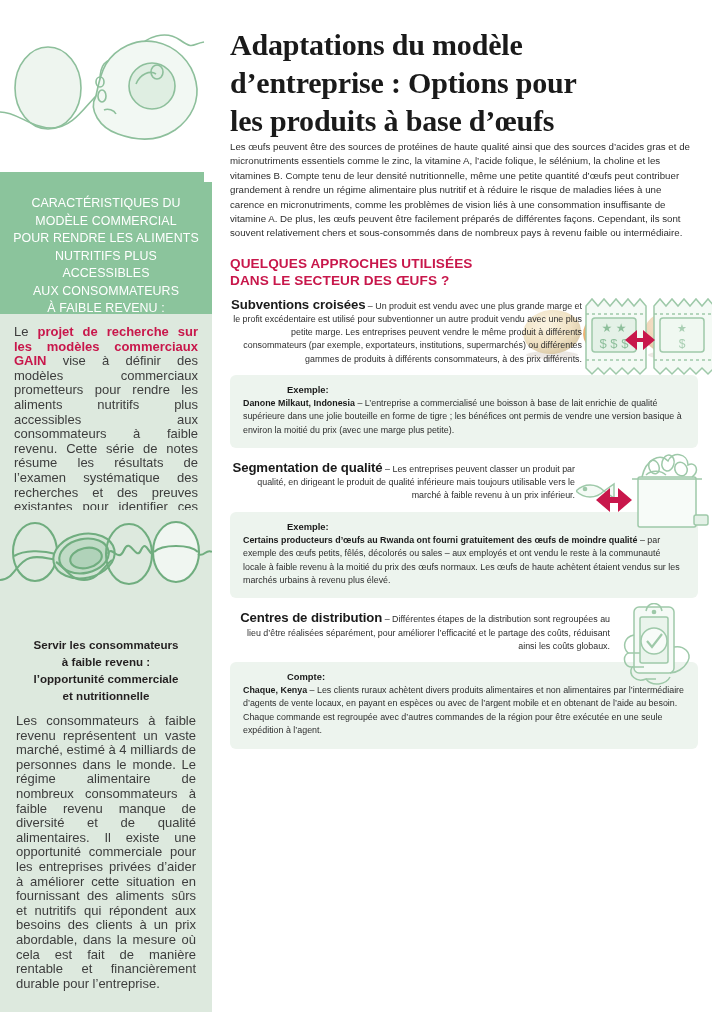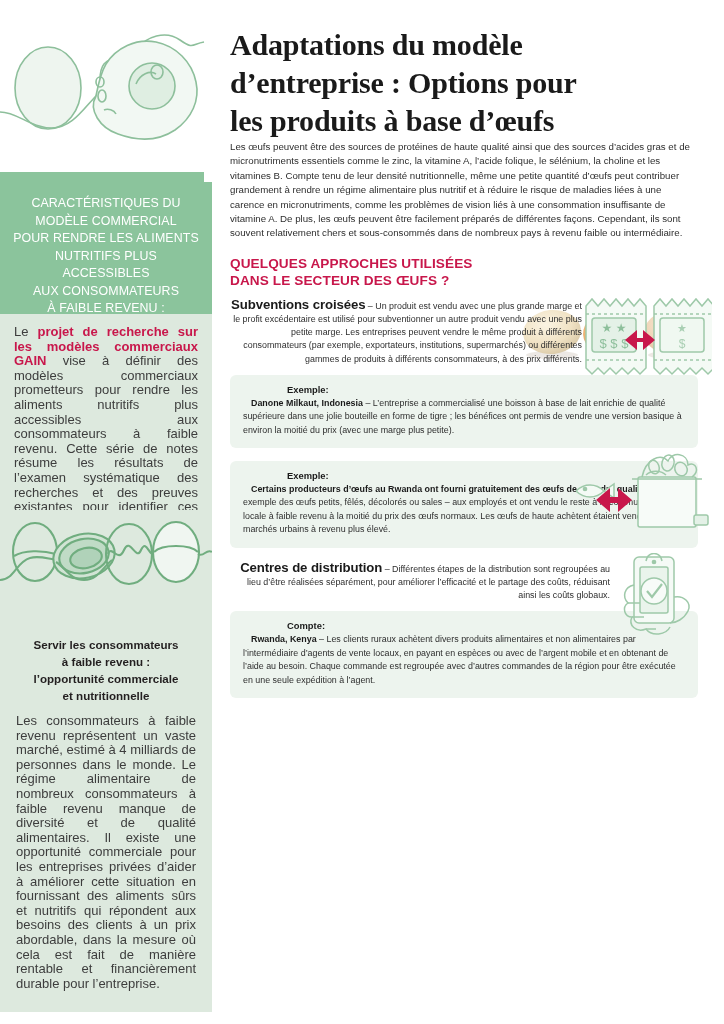--- a/index.html
+++ b/index.html
@@ -164,21 +164,21 @@
     font-weight: bold;
     color: #1a1a1a;
     margin-bottom: 2px;
     padding-left: 44px;
   }
   .example-box .ex-text {
     font-size: 8.9px;
     line-height: 13.4px;
     color: #2e2e2e;
   }
-  .example-box .ex-text b { font-weight: bold; color: #1a1a1a; margin-left: 8px; }
+  .example-box .ex-text b { font-weight: bold; color: #1a1a1a; }
 
   .art-right {
     position: absolute;
     right: -14px;
     pointer-events: none;
   }
   .w-narrow { width: 352px; }
   .w-narrow2 { width: 345px; }
   .w-narrow3 { width: 380px; }
 </style>
@@ -338,20 +338,23 @@
           <rect x="118" y="66" width="14" height="10" rx="2" fill="#e4f1e7"></rect>
           <path d="M66 28 C 70 10, 84 4, 92 12 C 96 2, 112 4, 112 16 C 120 12, 124 22, 116 28"></path>
           <ellipse cx="78" cy="18" rx="5" ry="7" transform="rotate(-20 78 18)"></ellipse>
           <ellipse cx="92" cy="14" rx="6" ry="8" transform="rotate(15 92 14)"></ellipse>
           <ellipse cx="105" cy="20" rx="6" ry="7" transform="rotate(-30 105 20)"></ellipse>
           <path d="M70 26 C 76 20, 86 22, 90 26"></path>
         </g>
         <path d="M34 48 h8 v-9 l14 12 l-14 12 v-9 h-8 v9 l-14 -12 l14 -12 z" fill="#c8174b"></path>
       </svg>
     </div>
+    <div class="atext w-narrow2">
+      <span class="aname">Segmentation de qualité</span><span class="dash"> – </span><span>Les entreprises peuvent classer un produit par qualité, en dirigeant le produit de qualité inférieure mais toujours utilisable vers le marché à faible revenu à un prix inférieur.</span>
+    </div>
     <div class="example-box">
       <div class="ex-label">Exemple:</div>
       <div class="ex-text">
         <b>Certains producteurs d’œufs au Rwanda ont fourni gratuitement des œufs de moindre qualité</b><span> – </span><span>par exemple des œufs petits, fêlés, décolorés ou sales – aux employés et ont vendu le reste à la communauté locale à faible revenu à la moitié du prix des œufs normaux. Les œufs de haute achètent étaient vendus sur les marchés urbains à revenu plus élevé.</span>
       </div>
     </div>
   </div>
 
   <div class="approach" style="margin-top:13px;">
     <div class="art-right" style="top:-8px;">
@@ -369,18 +372,18 @@
           <path d="M20 50 h12 M24 64 h12 M38 76 h10"></path>
         </g>
       </svg>
     </div>
     <div class="atext w-narrow3">
       <span class="aname">Centres de distribution</span><span class="dash"> – </span><span>Différentes étapes de la distribution sont regroupées au lieu d’être réalisées séparément, pour améliorer l’efficacité et le partage des coûts, réduisant ainsi les coûts globaux.</span>
     </div>
     <div class="example-box">
       <div class="ex-label">Compte:</div>
       <div class="ex-text">
-        <b>Rwanda, Kenya</b><span> – </span><span>Les clients ruraux achètent divers produits alimentaires et non alimentaires par l’intermédiaire d’agents de vente locaux, en payant en espèces ou avec de l’argent mobile et en obtenant de l’aide au besoin. Chaque commande est regroupée avec d’autres commandes de la région pour être exécutée en une seule expédition à l’agent.</span>
+        <b>Chaque, Kenya</b><span> – </span><span>Les clients ruraux achètent divers produits alimentaires et non alimentaires par l’intermédiaire d’agents de vente locaux, en payant en espèces ou avec de l’argent mobile et en obtenant de l’aide au besoin. Chaque commande est regroupée avec d’autres commandes de la région pour être exécutée en une seule expédition à l’agent.</span>
       </div>
     </div>
   </div>
 
 </div>
 
 </body></html>

